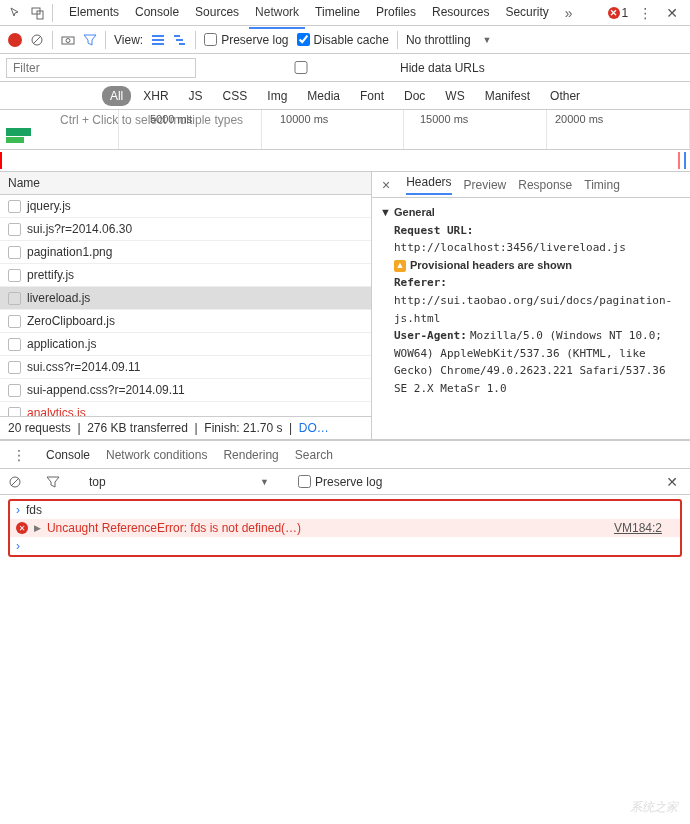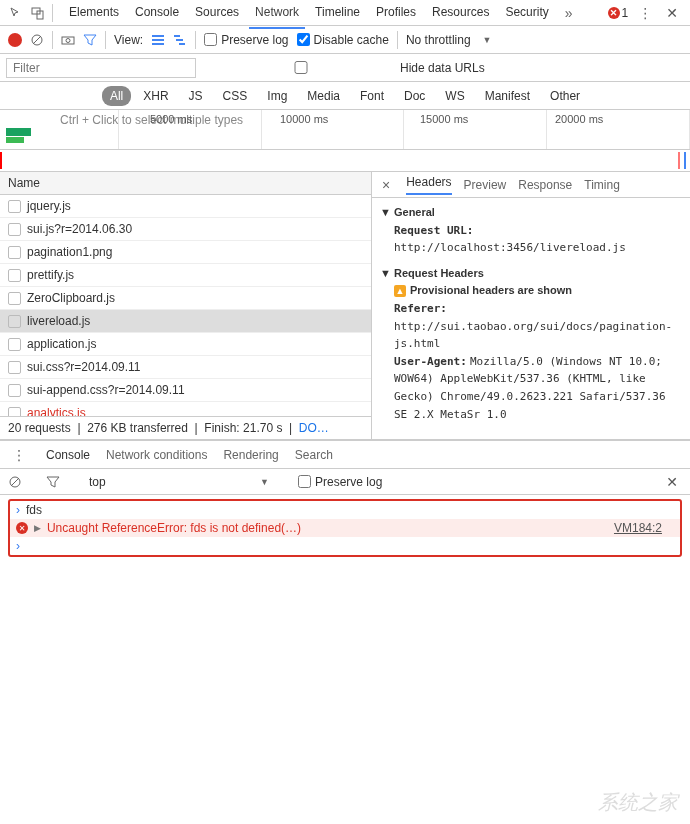--- a/index.html
+++ b/index.html
@@ -61,21 +61,21 @@
 .drawer-tool .scope { display: flex; align-items: center; gap: 4px; border: 1px solid transparent; padding: 1px 4px; width: 190px; justify-content: space-between; }
 .console { padding: 0; font-family: Menlo, Consolas, monospace; font-size: 12px; }
 .c-box { border: 2px solid #d93025; border-radius: 3px; margin: 4px 8px; padding: 0; }
 .c-row { display: flex; align-items: center; padding: 2px 6px; gap: 6px; }
 .c-err { background: #fdecea; color: #d93025; }
 .c-err-src { margin-left: auto; color: #555; text-decoration: underline; margin-right: 12px; }
 .tri { font-size: 9px; color: #777; }
 .tri-r::before { content: "▶"; }
 .chev { font-size: 14px; color: #666; cursor: pointer; padding: 0 4px; }
 .closex { font-size: 14px; color: #555; cursor: pointer; padding: 0 4px; }
-.watermark { position: absolute; bottom: 8px; right: 12px; color: #ddd; font-size: 20px; font-style: italic; pointer-events: none; }
+.watermark { position: absolute; bottom: 8px; right: 12px; color: #ddd; font-size: 12px; font-style: italic; pointer-events: none; }
 svg { display: block; }
 </style>
 </head>
 <body>
 
 <div class="topbar">
   <span class="icn">
       <svg width="14" height="14" viewBox="0 0 14 14">
         <path fill="none" stroke="#666" d="M2 2l7 4-3 1-1 3z"></path>
       </svg>
@@ -211,27 +211,27 @@
           <span class="nm">sui.js?r=2014.06.30</span>
         </div>
         <div class="req-row">
           <span class="req-ico"></span>
           <span class="nm">pagination1.png</span>
         </div>
         <div class="req-row">
           <span class="req-ico"></span>
           <span class="nm">prettify.js</span>
         </div>
+        <div class="req-row sel">
+          <span class="req-ico"></span>
+          <span class="nm">livereload.js</span>
+        </div>
         <div class="req-row">
           <span class="req-ico"></span>
           <span class="nm">ZeroClipboard.js</span>
-        </div>
-        <div class="req-row sel">
-          <span class="req-ico"></span>
-          <span class="nm">livereload.js</span>
         </div>
         <div class="req-row">
           <span class="req-ico"></span>
           <span class="nm">application.js</span>
         </div>
         <div class="req-row">
           <span class="req-ico"></span>
           <span class="nm">sui.css?r=2014.09.11</span>
         </div>
         <div class="req-row">
@@ -251,21 +251,20 @@
     <div class="detail-tabs" id="dtabs">
       <span class="closex">×</span>
     <span class="act">Headers</span>
         <span>Preview</span>
         <span>Response</span>
         <span>Timing</span>
       </div>
     <div class="detail-body">
       <div class="sec-h">▼ <span>General</span></div>
       <div class="kv indent"><span class="k">Request URL:</span> <span class="v">http://localhost:3456/livereload.js</span></div>
-      <div class="sec-h" style="margin-top:8px">▼ <span>Request Headers</span></div>
       <div class="warn indent">
           <span class="warn-i">▲</span>
           <span>Provisional headers are shown</span>
         </div>
       <div id="hdrs" class="indent">
           <div class="kv"><span class="k">Referer:</span> <span class="v">http://sui.taobao.org/sui/docs/pagination-js.html</span></div>
           <div class="kv"><span class="k">User-Agent:</span> <span class="v">Mozilla/5.0 (Windows NT 10.0; WOW64) AppleWebKit/537.36 (KHTML, like Gecko) Chrome/49.0.2623.221 Safari/537.36 SE 2.X MetaSr 1.0</span></div>
         </div>
     </div>
   </div>

